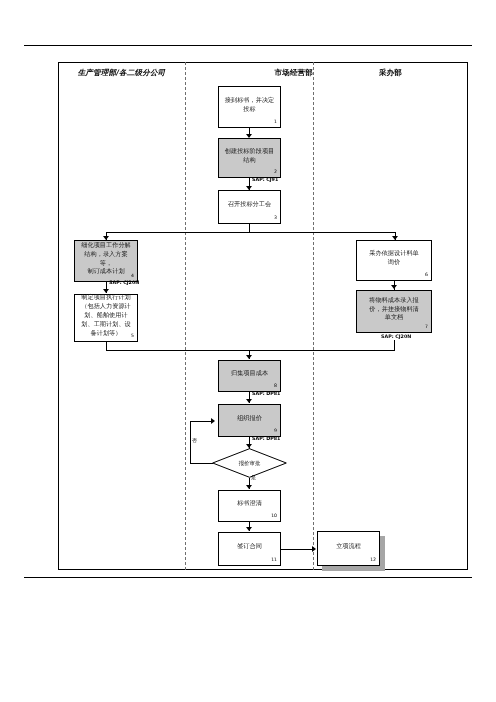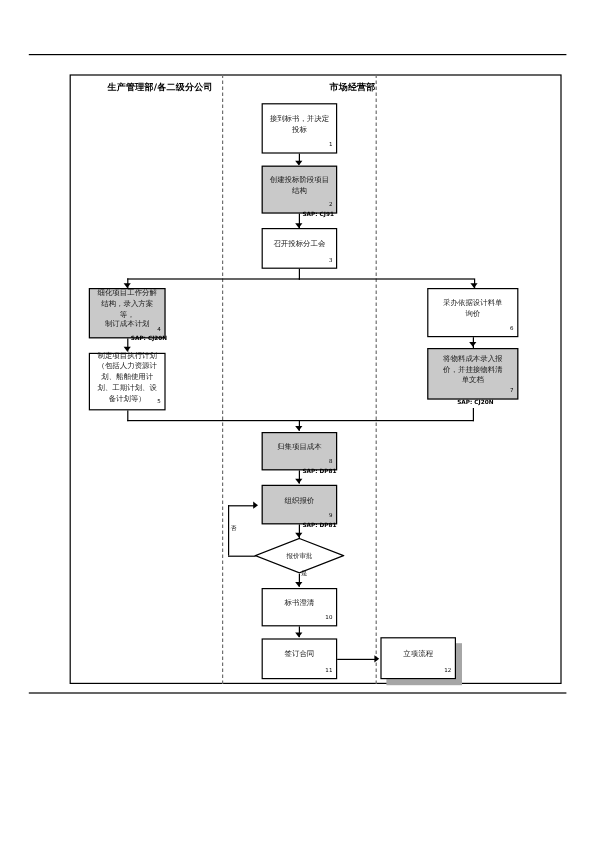--- a/index.html
+++ b/index.html
@@ -55,21 +55,21 @@
 
   .lane-title {
     position: absolute;
     top: 68px;
     font-size: 7.5px;
     font-weight: bold;
     color: #000;
     text-align: center;
     letter-spacing: .2px;
   }
-  #lane-title-0 { left: 70px;  width: 127px; }
+  #lane-title-0 { left: 58px;  width: 127px; font-style: italic; }
   #lane-title-1 { left: 185px; width: 128px; text-align: right; }
   #lane-title-2 { left: 313px; width: 155px; }
 
   
   .node {
     position: absolute;
     box-sizing: border-box;
     border: 1px solid #000;
     background: #ffffff;
     display: flex;
@@ -167,20 +167,21 @@
 
   <div class="page-rule" id="rule-top"></div>
   <div class="page-rule" id="rule-bottom"></div>
 
   <div id="lane-frame"></div>
   <div class="lane-divider" id="divider-1"></div>
   <div class="lane-divider" id="divider-2"></div>
 
   <div class="lane-title" id="lane-title-0">生产管理部/各二级分公司</div>
   <div class="lane-title" id="lane-title-1">市场经营部</div>
+  <div class="lane-title" id="lane-title-2">采办部</div>
 
   <div class="node" style="left:218px; top:86px; width:63px; height:42px;">
     <span class="node-text">接到标书，并决定
 投标</span>
     <span class="node-num">1</span>
   </div>
   <div class="conn v" style="left:249px; top:128px; height:9px;"></div>
   <div class="arrow down" style="left:246px; top:134px;"></div>
 
   <div class="node shaded" style="left:218px; top:138px; width:63px; height:40px;">

